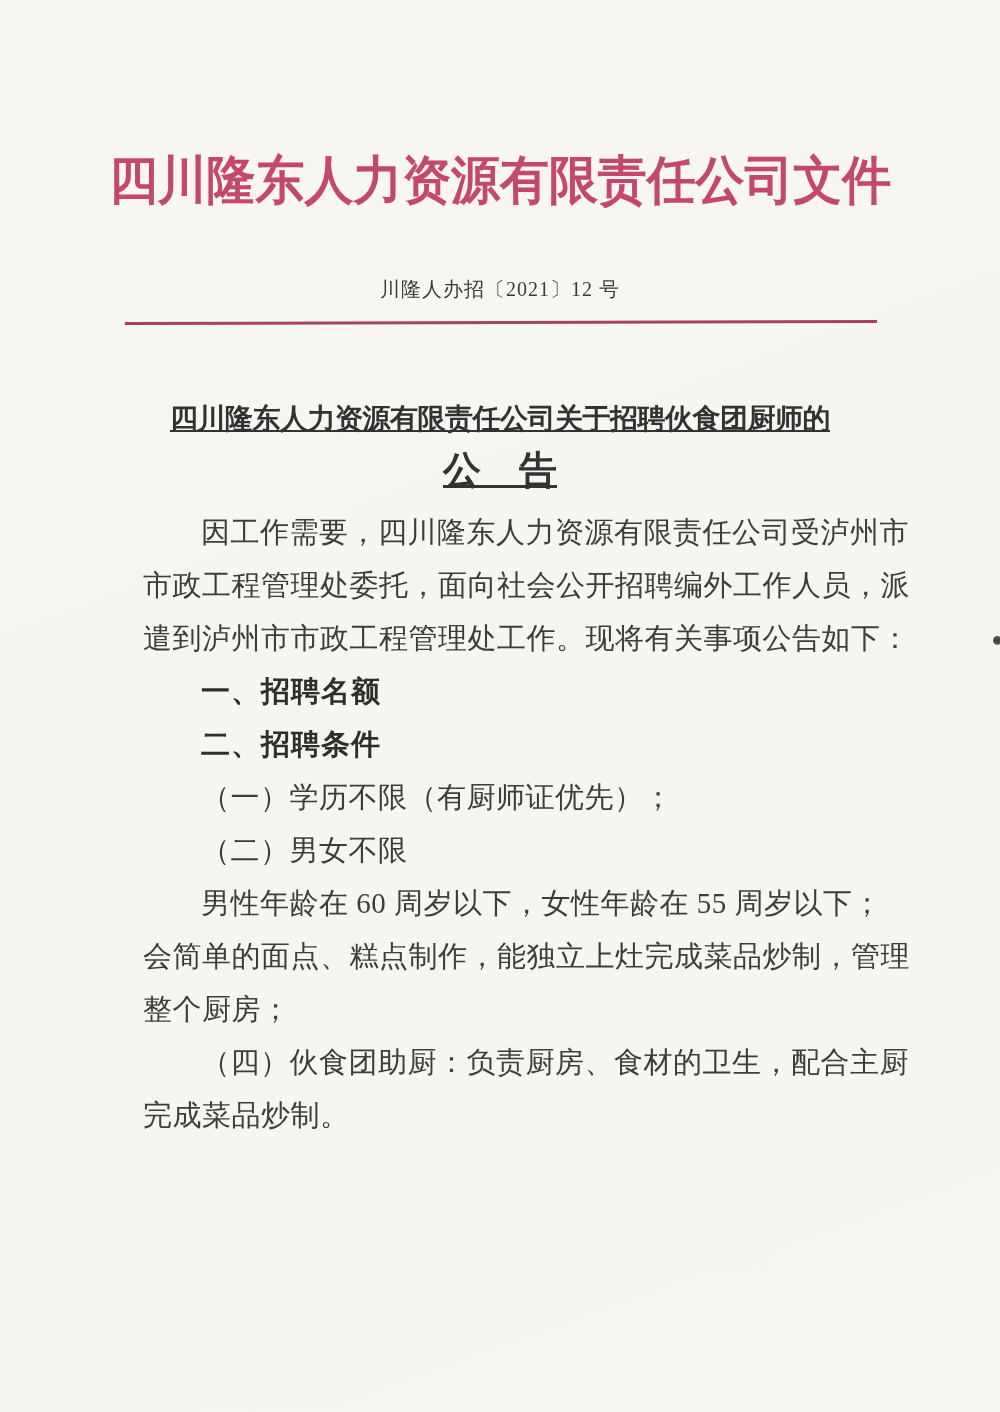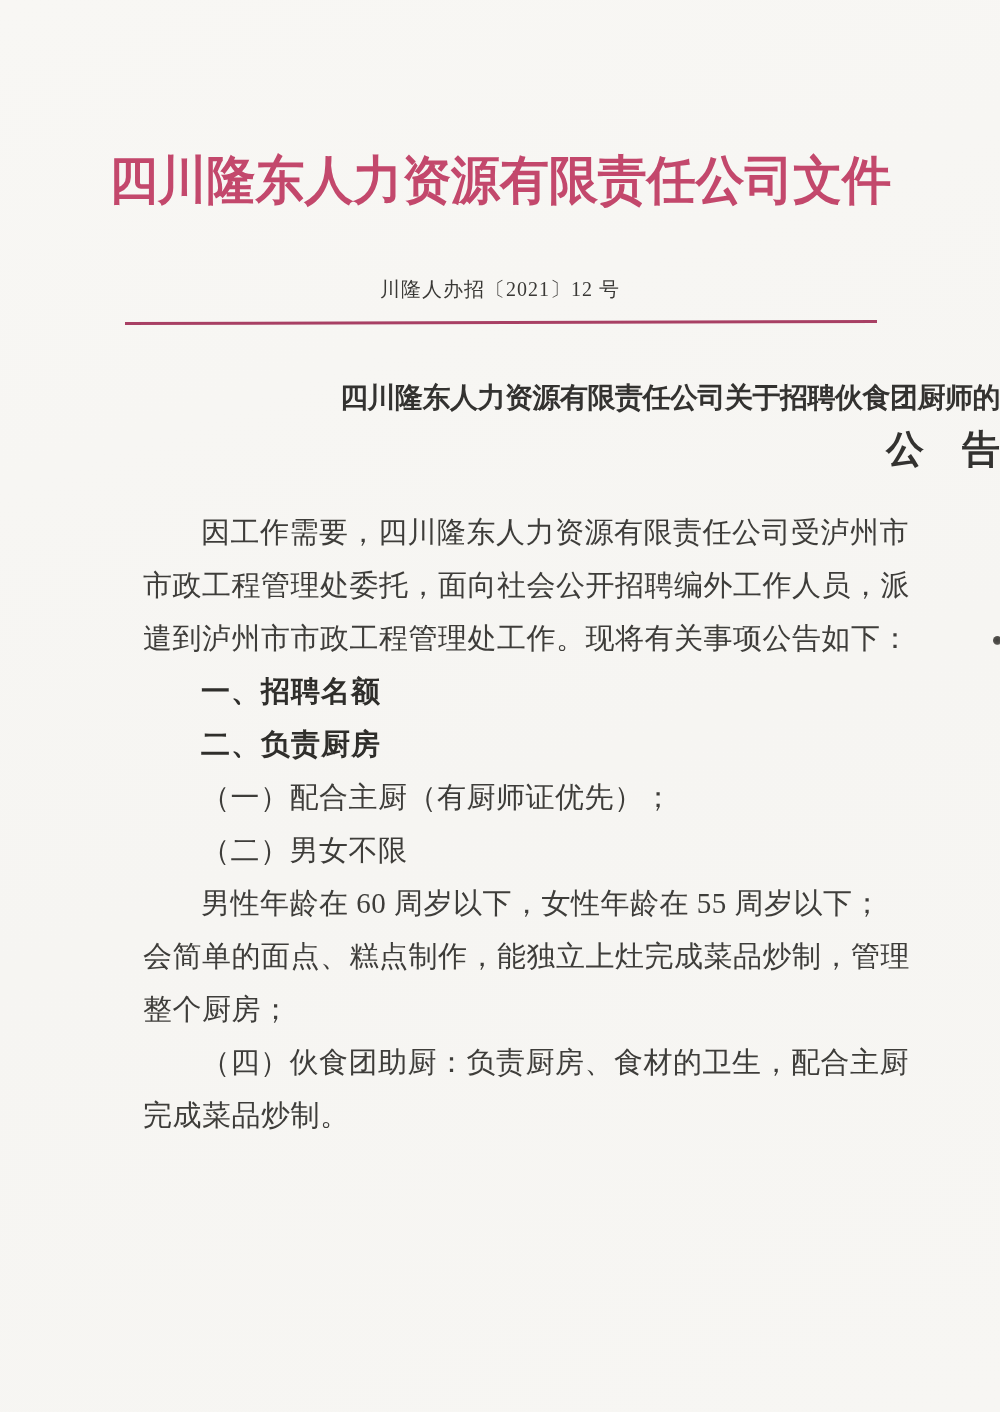--- a/index.html
+++ b/index.html
@@ -39,25 +39,26 @@
     position: absolute;
     top: 321px;
     left: 125px;
     width: 752px;
     height: 3px;
     background: var(--rule_red, #a84064);
     transform: rotate(-0.15deg);
   }
   .title-block {
     position: absolute;
-    top: 379px;
+    top: 400px;
     left: 0;
     width: 100%;
-    text-align: right;
+    text-align: center;
     color: #333230;
+    text-decoration: underline;
   }
   .title-line1 {
     font-size: 28px;
     font-weight: 700;
     letter-spacing: -0.5px;
     white-space: nowrap;
   }
   .title-line2 {
     margin-top: 7px;
     font-size: 38px;
@@ -108,22 +109,22 @@
   <div class="title-block">
     <div class="title-line1">四川隆东人力资源有限责任公司关于招聘伙食团厨师的</div>
     <div class="title-line2">公　告</div>
   </div>
 
   <div class="body-text">
     <div class="line indent">因工作需要，四川隆东人力资源有限责任公司受泸州市</div>
     <div class="line">市政工程管理处委托，面向社会公开招聘编外工作人员，派</div>
     <div class="line">遣到泸州市市政工程管理处工作。现将有关事项公告如下：</div>
     <div class="line indent heading">一、招聘名额</div>
-    <div class="line indent heading">二、负责厨房</div>
-    <div class="line indent">（一）配合主厨（有厨师证优先）；</div>
+    <div class="line indent heading">二、招聘条件</div>
+    <div class="line indent">（一）学历不限（有厨师证优先）；</div>
     <div class="line indent">（二）男女不限</div>
     <div class="line indent">男性年龄在 60 周岁以下，女性年龄在 55 周岁以下；</div>
     <div class="line">会简单的面点、糕点制作，能独立上灶完成菜品炒制，管理</div>
     <div class="line">整个厨房；</div>
     <div class="line indent">（四）伙食团助厨：负责厨房、食材的卫生，配合主厨</div>
     <div class="line">完成菜品炒制。</div>
   </div>
 
   <div class="artifact-dot"></div>
 

